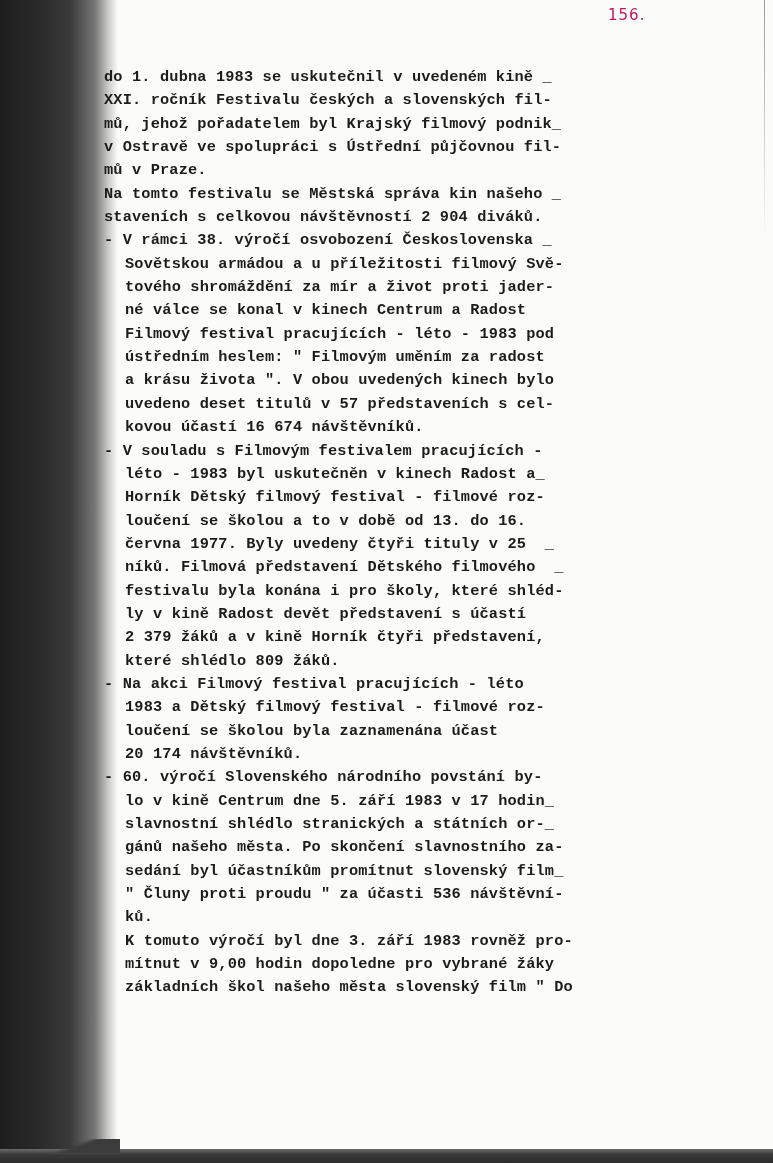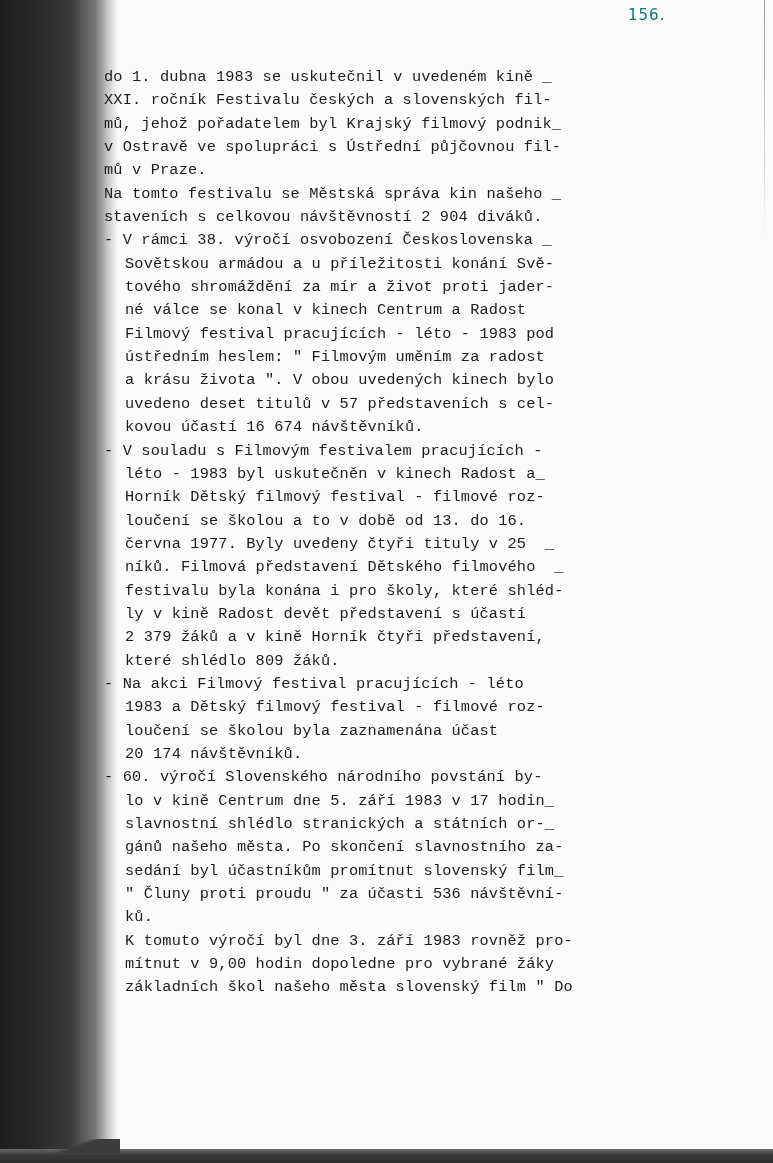--- a/index.html
+++ b/index.html
@@ -19,26 +19,26 @@
   }
   .bottom-corner {
     position: absolute; left: 30px; bottom: 10px; width: 90px; height: 14px;
     background: linear-gradient(160deg, rgba(0,0,0,0) 45%, #3c3c3c 55%);
   }
   .right-rule {
     position: absolute; left: 764px; top: 0; width: 1px; height: 240px;
     background: linear-gradient(to bottom, #9a9a9a, rgba(150,150,150,0));
   }
   .page-number {
-    position: absolute; left: 628px; top: 6px;
-    font-family: "DejaVu Sans", sans-serif; font-size: 15px; color: #0f766e;
+    position: absolute; left: 608px; top: 6px;
+    font-family: "DejaVu Sans", sans-serif; font-size: 15px; color: #be185d;
     letter-spacing: 1px;
   }
   .text-block {
-    position: absolute; left: 104px; top: 66px; width: 560px;
+    position: absolute; left: 104px; top: 66px; width: 560px; font-weight: bold;
   }
   .line {
     height: 23.35px; line-height: 23.35px; font-size: 15.3px;
     white-space: pre; letter-spacing: 0.15px;
   }
   .indent { padding-left: 21px; }
 </style>
 </head>
 <body>
 
@@ -51,21 +51,21 @@
 
 <div class="text-block" id="text-block">
     <div class="line">do 1. dubna 1983 se uskutečnil v uvedeném kině _</div>
     <div class="line">XXI. ročník Festivalu českých a slovenských fil-</div>
     <div class="line">mů, jehož pořadatelem byl Krajský filmový podnik_</div>
     <div class="line">v Ostravě ve spolupráci s Ústřední půjčovnou fil-</div>
     <div class="line">mů v Praze.</div>
     <div class="line">Na tomto festivalu se Městská správa kin našeho _</div>
     <div class="line">staveních s celkovou návštěvností 2 904 diváků.</div>
     <div class="line">- V rámci 38. výročí osvobození Československa _</div>
-    <div class="line indent">Sovětskou armádou a u příležitosti konání Svě-</div>
+    <div class="line indent">Sovětskou armádou a u příležitosti filmový Svě-</div>
     <div class="line indent">tového shromáždění za mír a život proti jader-</div>
     <div class="line indent">né válce se konal v kinech Centrum a Radost</div>
     <div class="line indent">Filmový festival pracujících - léto - 1983 pod</div>
     <div class="line indent">ústředním heslem: " Filmovým uměním za radost</div>
     <div class="line indent">a krásu života ". V obou uvedených kinech bylo</div>
     <div class="line indent">uvedeno deset titulů v 57 představeních s cel-</div>
     <div class="line indent">kovou účastí 16 674 návštěvníků.</div>
     <div class="line">- V souladu s Filmovým festivalem pracujících -</div>
     <div class="line indent">léto - 1983 byl uskutečněn v kinech Radost a_</div>
     <div class="line indent">Horník Dětský filmový festival - filmové roz-</div>

